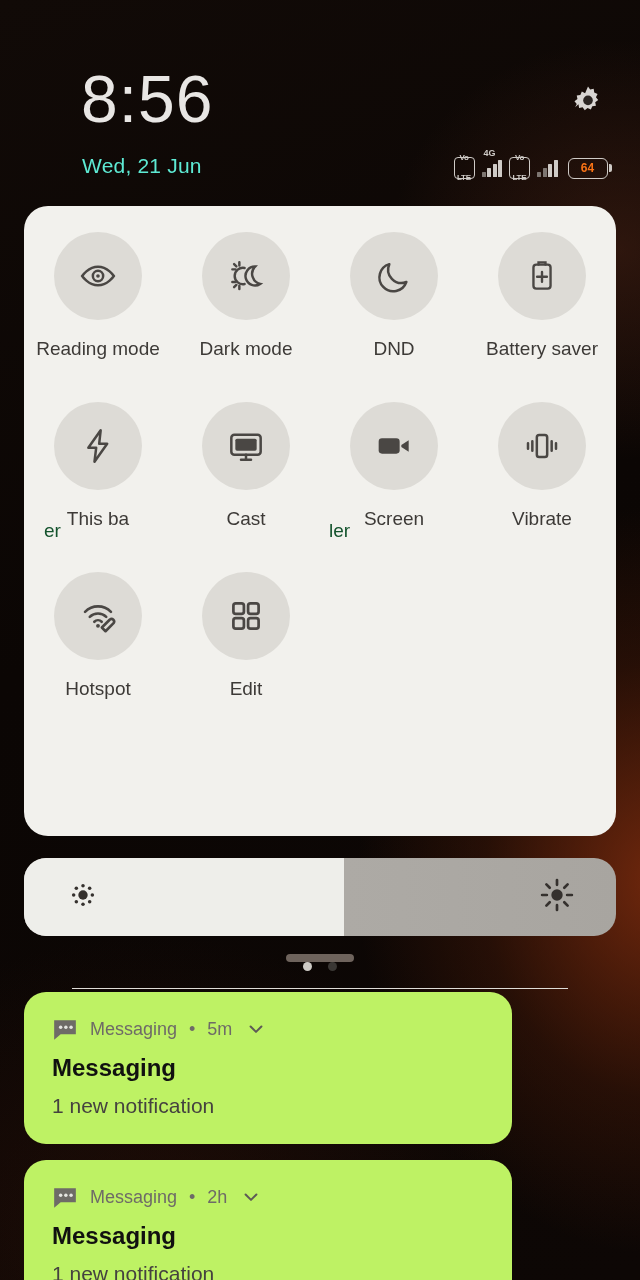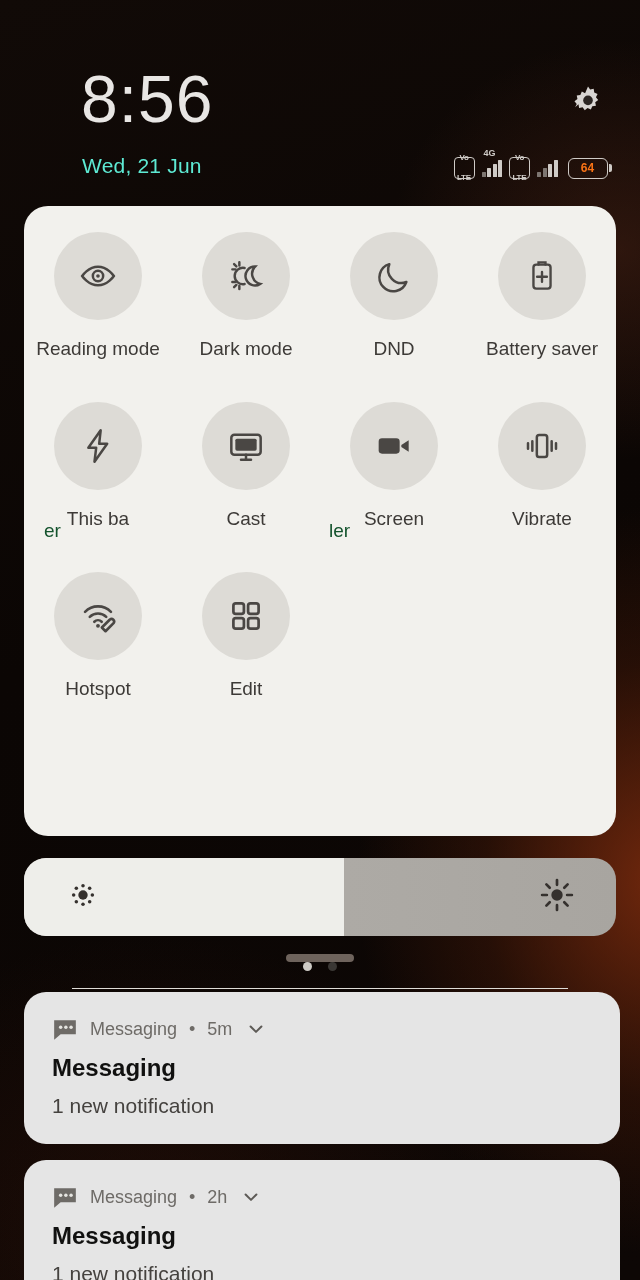--- a/index.html
+++ b/index.html
@@ -178,22 +178,22 @@
   .drag-handle {
     position:absolute; left:50%; top:954px;
     transform:translateX(-50%);
     width:68px; height:8px; border-radius:4px;
     background:#6e635c;
   }
 
   
   .notif {
     position:absolute; left:24px;
-    width:596px;
-    background:#e5e5e5;
+    width:488px;
+    background:#bef264;
     border-radius:22px;
     padding:26px 28px 0 28px;
   }
   .notif.n1 { top:992px; height:152px; }
   .notif.n2 { top:1160px; height:120px; border-radius:22px 22px 0 0; }
 
   .notif-head { display:flex; align-items:center; gap:12px; }
   .app-icon {
     width:26px; height:22px; position:relative;
   }

